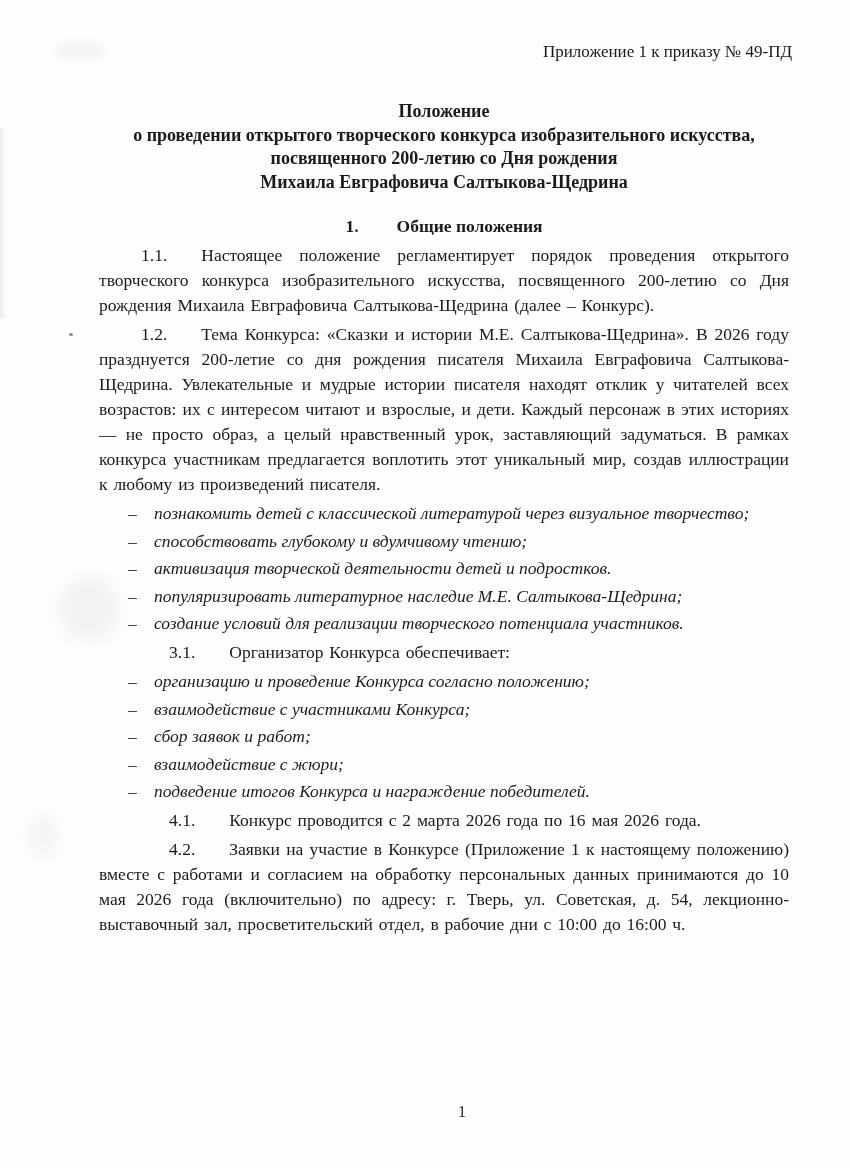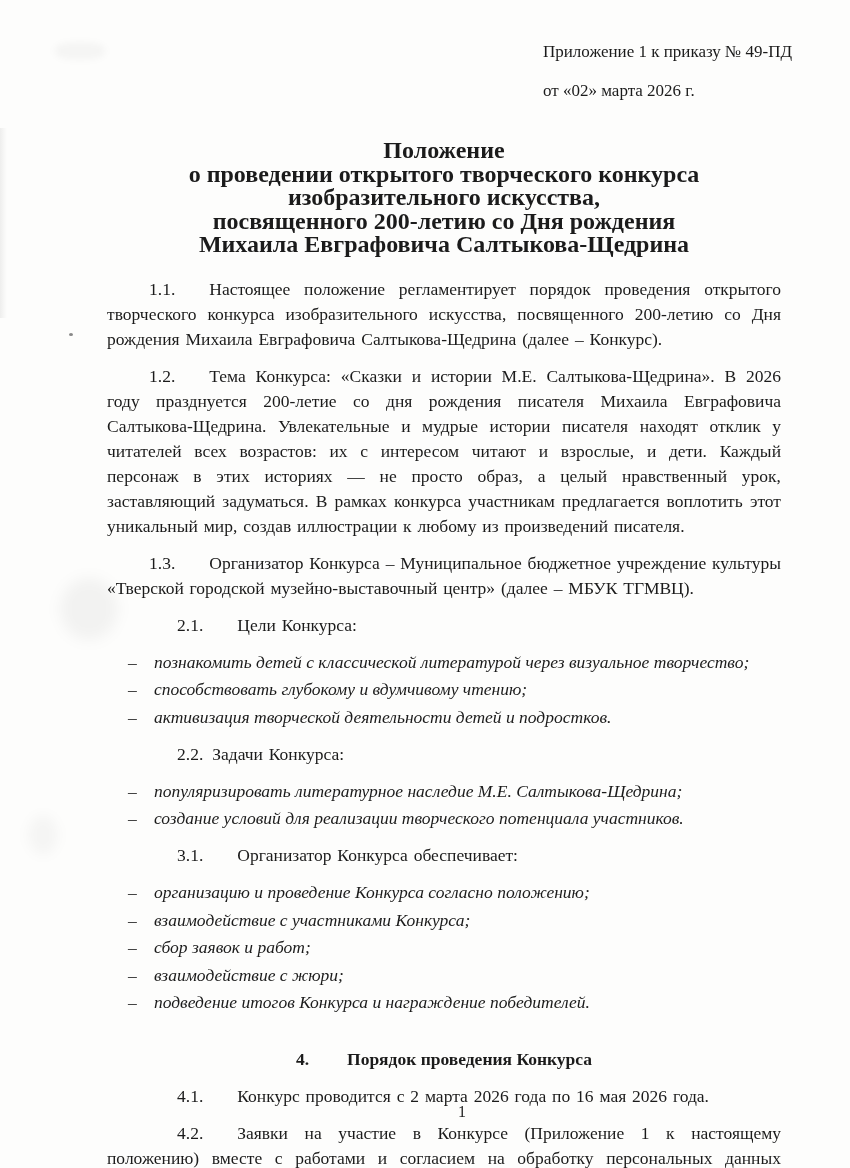--- a/index.html
+++ b/index.html
@@ -17,31 +17,31 @@
   }
   
   .order-ref { margin-left:448px; font-size:17px; line-height:24px; }
   .order-ref .line2 { margin-top:15px; }
 
   
   .doc-title {
     margin-top:36px;
     text-align:center;
     font-weight:bold;
-    font-size:24px;
+    font-size:18px;
     line-height:23.5px;
   }
 
   
   .sections { margin-top:20px; font-size:17.5px; line-height:25px; }
   .sec-head { text-align:center; font-weight:bold; margin:3px 0 2px 0; }
   .sec-head .sec-gap { display:inline-block; width:38px; }
   .sec-head.gap-before { margin-top:32px; }
 
-  p.para { margin:12px; text-align:justify; word-spacing:1.5px; }
+  p.para { margin:4px; text-align:justify; word-spacing:1.5px; }
   .para.lvl1 { text-indent:42px; }
   .para.lvl2 { text-indent:70px; }
   .ptab { display:inline-block; }
   .ptab.tab { width:34px; }
   .ptab.small { width:9px; }
 
   .bullet { display:flex; margin:2.5px 0 2.5px 33px; }
   .bullet .dash { width:26px; flex:none; }
   .bullet .btext { flex:1;font-style:italic; }
 
@@ -67,48 +67,45 @@
 <div class="page">
 
   <div class="artifact a-edge"></div>
   <div class="artifact a-topmark"></div>
   <div class="artifact a-blob"></div>
   <div class="artifact a-blob2"></div>
   <div class="artifact a-dot"></div>
 
   <div class="order-ref">
     <div class="line1">Приложение 1 к приказу № 49-ПД</div>
-    <div class="line2">от «02» марта 2026 г.</div>
   </div>
 
   <div class="doc-title" id="title-block">
       <div class="title-line">Положение</div>
       <div class="title-line">о проведении открытого творческого конкурса изобразительного искусства,</div>
       <div class="title-line">посвященного 200-летию со Дня рождения</div>
       <div class="title-line">Михаила Евграфовича Салтыкова-Щедрина</div>
     </div>
 
   <div class="sections" id="sections-root">
+      <div class="sec-head"><span class="sec-num">1.</span><span class="sec-gap"></span><span class="sec-title">Общие положения</span></div>
       <p class="para lvl1"><span class="pnum">1.1.</span><span class="ptab tab"></span><span class="ptext">Настоящее положение регламентирует порядок проведения открытого творческого конкурса изобразительного искусства, посвященного 200-летию со Дня рождения Михаила Евграфовича Салтыкова-Щедрина (далее – Конкурс).</span></p>
       <p class="para lvl1"><span class="pnum">1.2.</span><span class="ptab tab"></span><span class="ptext">Тема Конкурса: «Сказки и истории М.Е. Салтыкова-Щедрина». В 2026 году празднуется 200-летие со дня рождения писателя Михаила Евграфовича Салтыкова-Щедрина. Увлекательные и мудрые истории писателя находят отклик у читателей всех возрастов: их с интересом читают и взрослые, и дети. Каждый персонаж в этих историях — не просто образ, а целый нравственный урок, заставляющий задуматься. В рамках конкурса участникам предлагается воплотить этот уникальный мир, создав иллюстрации к любому из произведений писателя.</span></p>
-      <p class="para lvl1"><span class="pnum">1.3.</span><span class="ptab tab"></span><span class="ptext">Организатор Конкурса – Муниципальное бюджетное учреждение культуры «Тверской городской музейно-выставочный центр» (далее – МБУК ТГМВЦ).</span></p>
-      <p class="para lvl2"><span class="pnum">2.1.</span><span class="ptab tab"></span><span class="ptext">Цели Конкурса:</span></p>
       <div class="bullet">
         <span class="dash">–</span>
         <span class="btext">познакомить детей с классической литературой через визуальное творчество;</span>
       </div>
       <div class="bullet">
         <span class="dash">–</span>
         <span class="btext">способствовать глубокому и вдумчивому чтению;</span>
       </div>
       <div class="bullet">
         <span class="dash">–</span>
         <span class="btext">активизация творческой деятельности детей и подростков.</span>
       </div>
-      <p class="para lvl2"><span class="pnum">2.2.</span><span class="ptab small"></span><span class="ptext">Задачи Конкурса:</span></p>
       <div class="bullet">
         <span class="dash">–</span>
         <span class="btext">популяризировать литературное наследие М.Е. Салтыкова-Щедрина;</span>
       </div>
       <div class="bullet">
         <span class="dash">–</span>
         <span class="btext">создание условий для реализации творческого потенциала участников.</span>
       </div>
       <p class="para lvl2"><span class="pnum">3.1.</span><span class="ptab tab"></span><span class="ptext">Организатор Конкурса обеспечивает:</span></p>
       <div class="bullet">
@@ -124,20 +121,19 @@
         <span class="btext">сбор заявок и работ;</span>
       </div>
       <div class="bullet">
         <span class="dash">–</span>
         <span class="btext">взаимодействие с жюри;</span>
       </div>
       <div class="bullet">
         <span class="dash">–</span>
         <span class="btext">подведение итогов Конкурса и награждение победителей.</span>
       </div>
-      <div class="sec-head gap-before"><span class="sec-num">4.</span><span class="sec-gap"></span><span class="sec-title">Порядок проведения Конкурса</span></div>
       <p class="para lvl2"><span class="pnum">4.1.</span><span class="ptab tab"></span><span class="ptext">Конкурс проводится с 2 марта 2026 года по 16 мая 2026 года.</span></p>
       <p class="para lvl2"><span class="pnum">4.2.</span><span class="ptab tab"></span><span class="ptext">Заявки на участие в Конкурсе (Приложение 1 к настоящему положению) вместе с работами и согласием на обработку персональных данных принимаются до 10 мая 2026 года (включительно) по адресу: г. Тверь, ул. Советская, д. 54, лекционно-выставочный зал, просветительский отдел, в рабочие дни с 10:00 до 16:00 ч.</span></p>
     </div>
 
   <div class="page-num">1</div>
 
 </div>
 
 </body></html>

